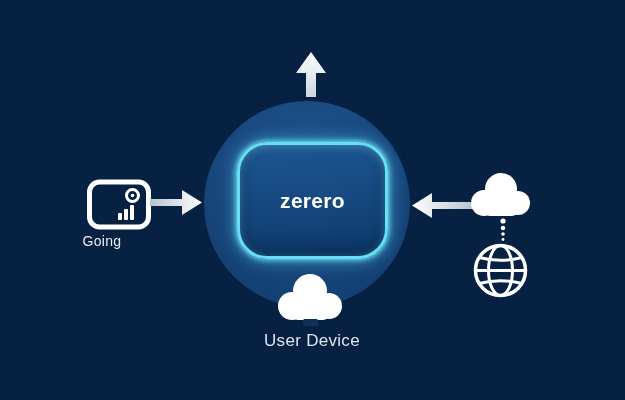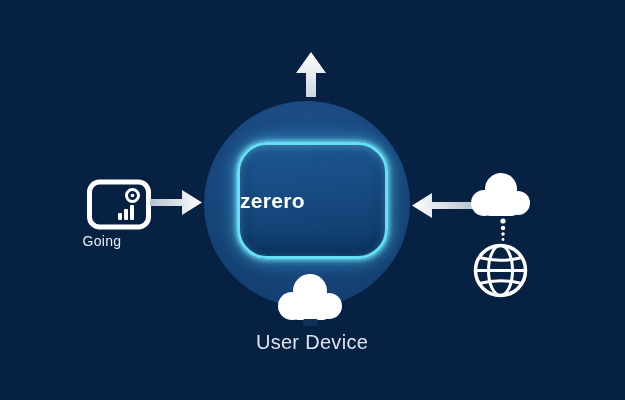--- a/index.html
+++ b/index.html
@@ -25,35 +25,35 @@
     box-sizing:border-box;
     border-radius:30px;
     border:3px solid #64e0f6;
     background:linear-gradient(175deg,#1e5692 0%,#16497f 50%,#0d3a6b 100%);
     box-shadow:
       0 0 16px 2px rgba(80,215,245,.55),
       0 0 5px 1px rgba(140,235,252,.9),
       inset 0 2px 8px rgba(130,220,250,.35),
       inset 0 -8px 16px rgba(4,30,60,.45);
     display:flex;flex-direction:column;
-    align-items:flex-start;justify-content:center;
+    align-items:center;justify-content:center;
     color:#ffffff;
     line-height:1.02;
   }
   .brand-name{font-size:21px;font-weight:700;letter-spacing:.3px;}
   .brand-product{font-size:33px;font-weight:800;letter-spacing:.5px;margin-top:1px;}
   .abs{position:absolute;}
   .label{
     position:absolute;
     text-align:center;
     color:#e9eef5;
     font-size:14px;
     letter-spacing:.3px;
   }
-  .label-user{font-size:20px;color:#dde4ee;}
+  .label-user{font-size:17px;color:#dde4ee;}
   .cloud-slot{
     position:absolute;
     left:303px;top:319px;width:15px;height:7px;
     background:#0f3158;border-radius:1.5px;
   }
 </style>
 </head>
 <body>
 
 <div class="stage">

